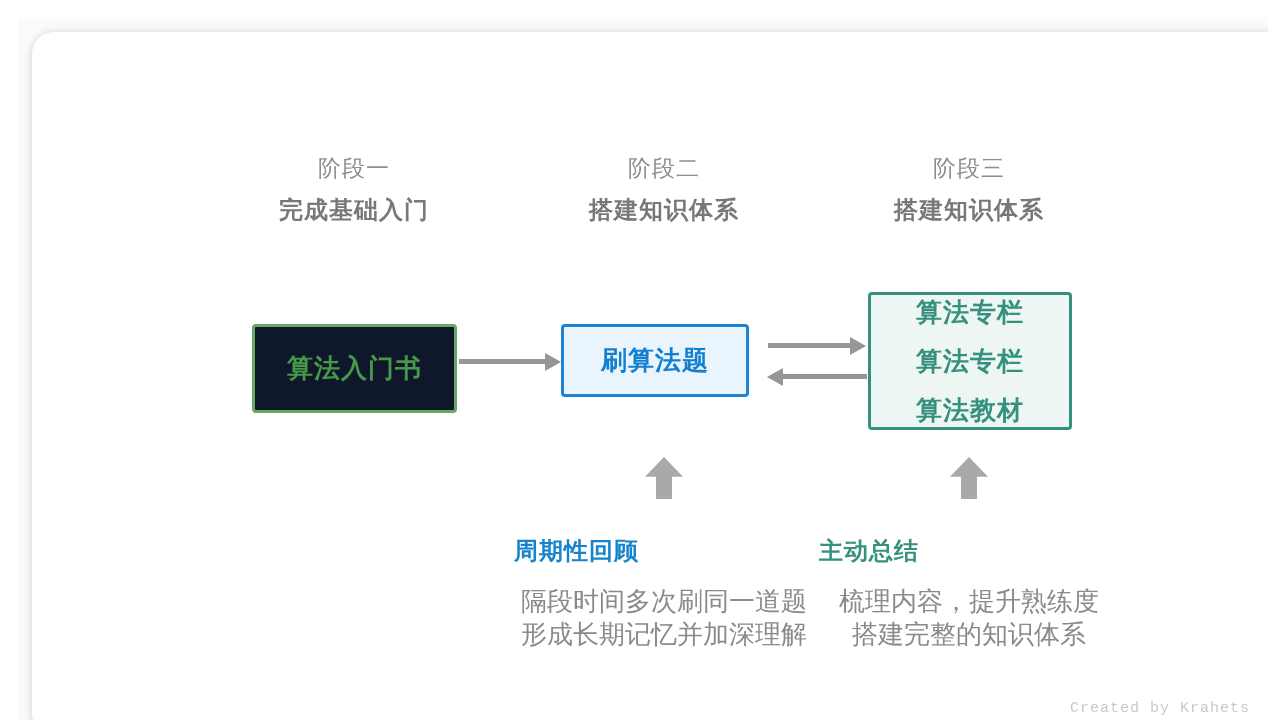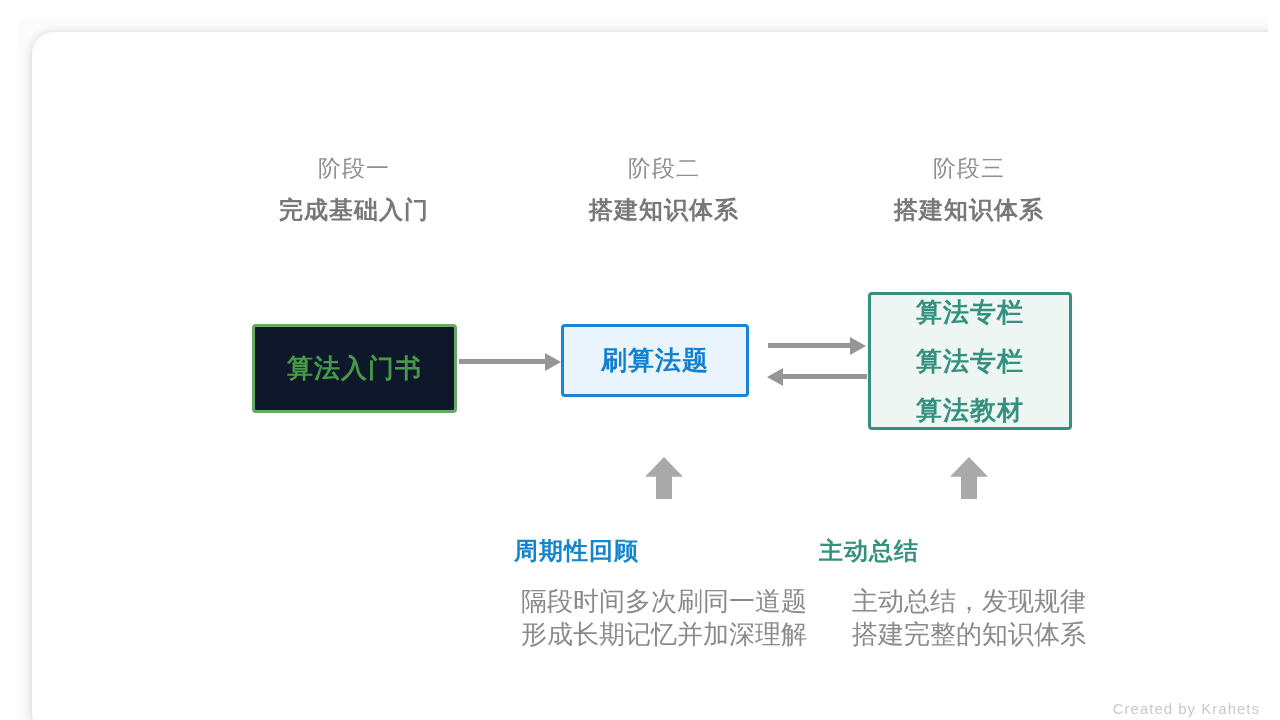--- a/index.html
+++ b/index.html
@@ -118,22 +118,22 @@
     text-align: center;
     font-size: 26px;
     line-height: 27px;
     color: #8a8a8a;
   }
   .ann-desc.mid { left: 480px; }
   .ann-desc.right { left: 785px; }
 
   .credit {
     position: absolute;
-    right: 32px; top: 676px;
-    font-family: Liberation Sans, sans-serif;
+    right: 42px; top: 676px;
+    font-family: Liberation Mono, monospace;
     font-size: 15px;
     color: #c9c9c9;
     letter-spacing: 1px;
   }
 </style>
 </head>
 <body>
 
 <div class="page">
   <div class="card"></div>
@@ -169,18 +169,18 @@
   <div class="block-arrow up-right"></div>
 
   <div class="ann-title blue">周期性回顾</div>
   <div class="ann-desc mid">
     <div>隔段时间多次刷同一道题</div>
     <div>形成长期记忆并加深理解</div>
   </div>
 
   <div class="ann-title teal">主动总结</div>
   <div class="ann-desc right">
-    <div>主动总结，发现规律</div>
+    <div>梳理内容，提升熟练度</div>
     <div>搭建完整的知识体系</div>
   </div>
 
   <div class="credit">Created by Krahets</div>
 </div>
 
 </body></html>

